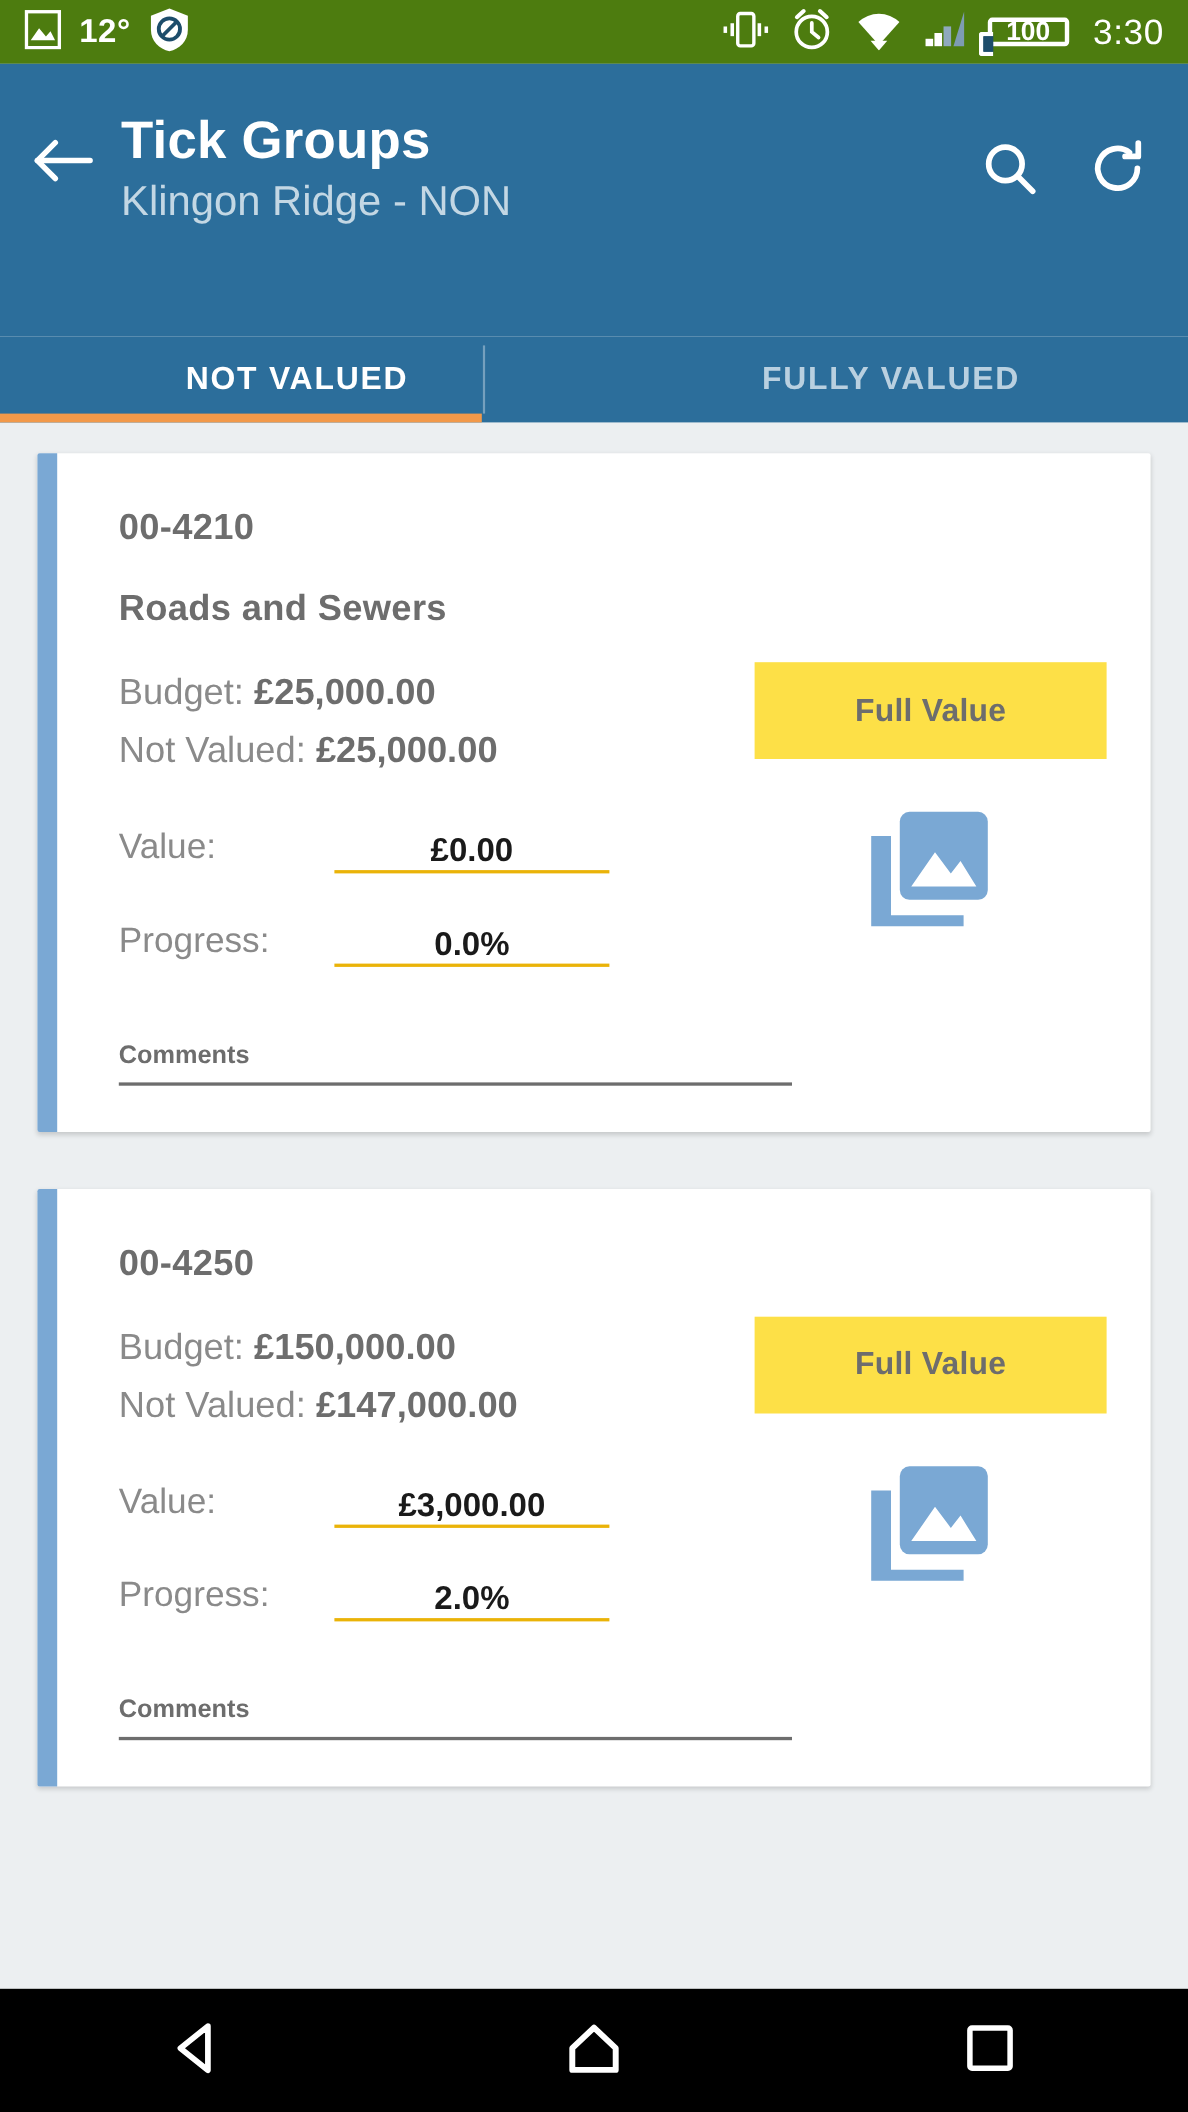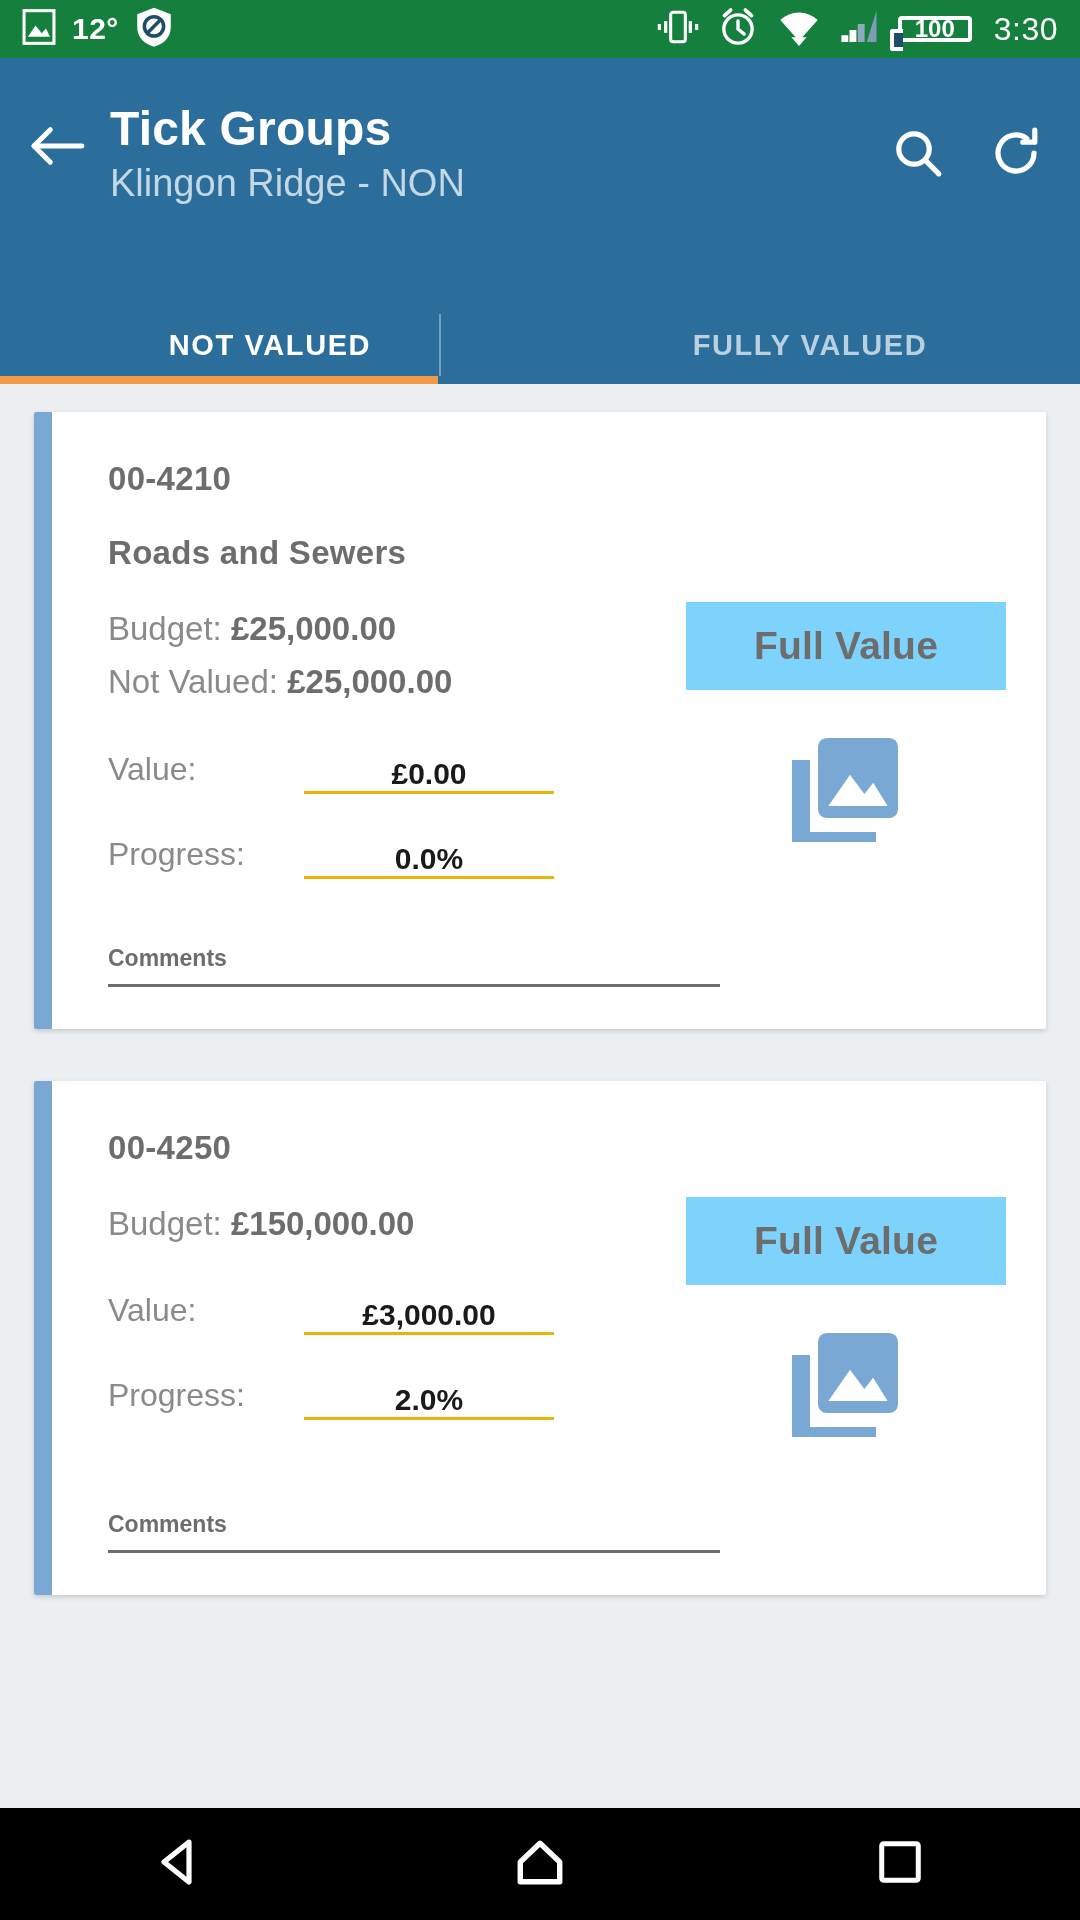--- a/index.html
+++ b/index.html
@@ -6,21 +6,21 @@
   html, body {
     width: 1080px; height: 1920px;
     background: #eceff1;
     font-family: "Liberation Sans", sans-serif;
     overflow: hidden;
   }
   .screen { position: relative; width: 1080px; height: 1920px; display: flex; flex-direction: column; }
 
   
   .statusbar {
-    height: 58px; background: #15803d; color: #ffffff;
+    height: 58px; background: #4d7c0f; color: #ffffff;
     display: flex; align-items: center; padding: 0 22px; flex: 0 0 58px;
   }
   .sb-left { display: flex; align-items: center; gap: 16px; }
   .sb-right { display: flex; align-items: center; gap: 18px; margin-left: auto; }
   .sb-temp { font-size: 30px; font-weight: 700; letter-spacing: .5px; }
   .sb-time { font-size: 32px; font-weight: 500; letter-spacing: .5px; margin-left: 4px; }
   .sb-ico { display: block; }
   .batt {
     position: relative; width: 74px; height: 26px; border: 4px solid #fff; border-radius: 4px;
     display: flex; align-items: center; justify-content: center;
@@ -83,21 +83,21 @@
 
   .field-row { display: flex; align-items: flex-end; margin-top: 42px; }
   .field-label { font-size: 32px; color: #8a8a8a; width: 196px; flex: 0 0 196px; padding-bottom: 6px; }
   .field-input {
     flex: 1; max-width: 250px; border-bottom: 3px solid #eab308;
     text-align: center; font-size: 30px; font-weight: 700; color: #1a1a1a;
     padding-bottom: 0; cursor: text;
   }
 
   .fullvalue-btn {
-    background: #7dd3fc; color: #6d6d6d; font-size: 39px; font-weight: 700;
+    background: #fde047; color: #6d6d6d; font-size: 29px; font-weight: 700;
     height: 88px; display: flex; align-items: center; justify-content: center;
     cursor: pointer; letter-spacing: .2px;
   }
   .gallery-wrap { display: flex; justify-content: center; margin-top: 44px; cursor: pointer; }
 
   .comments-row { margin-top: 66px; }
   .comments-label { font-size: 23px; font-weight: 700; color: #6d6d6d; padding-bottom: 12px; }
   .comments-line { height: 3px; background: #6d6d6d; width: 612px; }
 
   
@@ -268,20 +268,24 @@
       <div class="card-accent"></div>
       <div class="card-body">
         <div class="code">00-4250</div>
 
         <div class="mid">
           <div class="mid-left">
             <div class="sumline">
               <span>Budget:</span>
               <b>£150,000.00</b>
             </div>
+            <div class="sumline">
+              <span>Not Valued:</span>
+              <b>£147,000.00</b>
+            </div>
 
             <div class="field-row">
               <div class="field-label">Value:</div>
               <div class="field-input">£3,000.00</div>
             </div>
             <div class="field-row">
               <div class="field-label">Progress:</div>
               <div class="field-input">2.0%</div>
             </div>
           </div>

